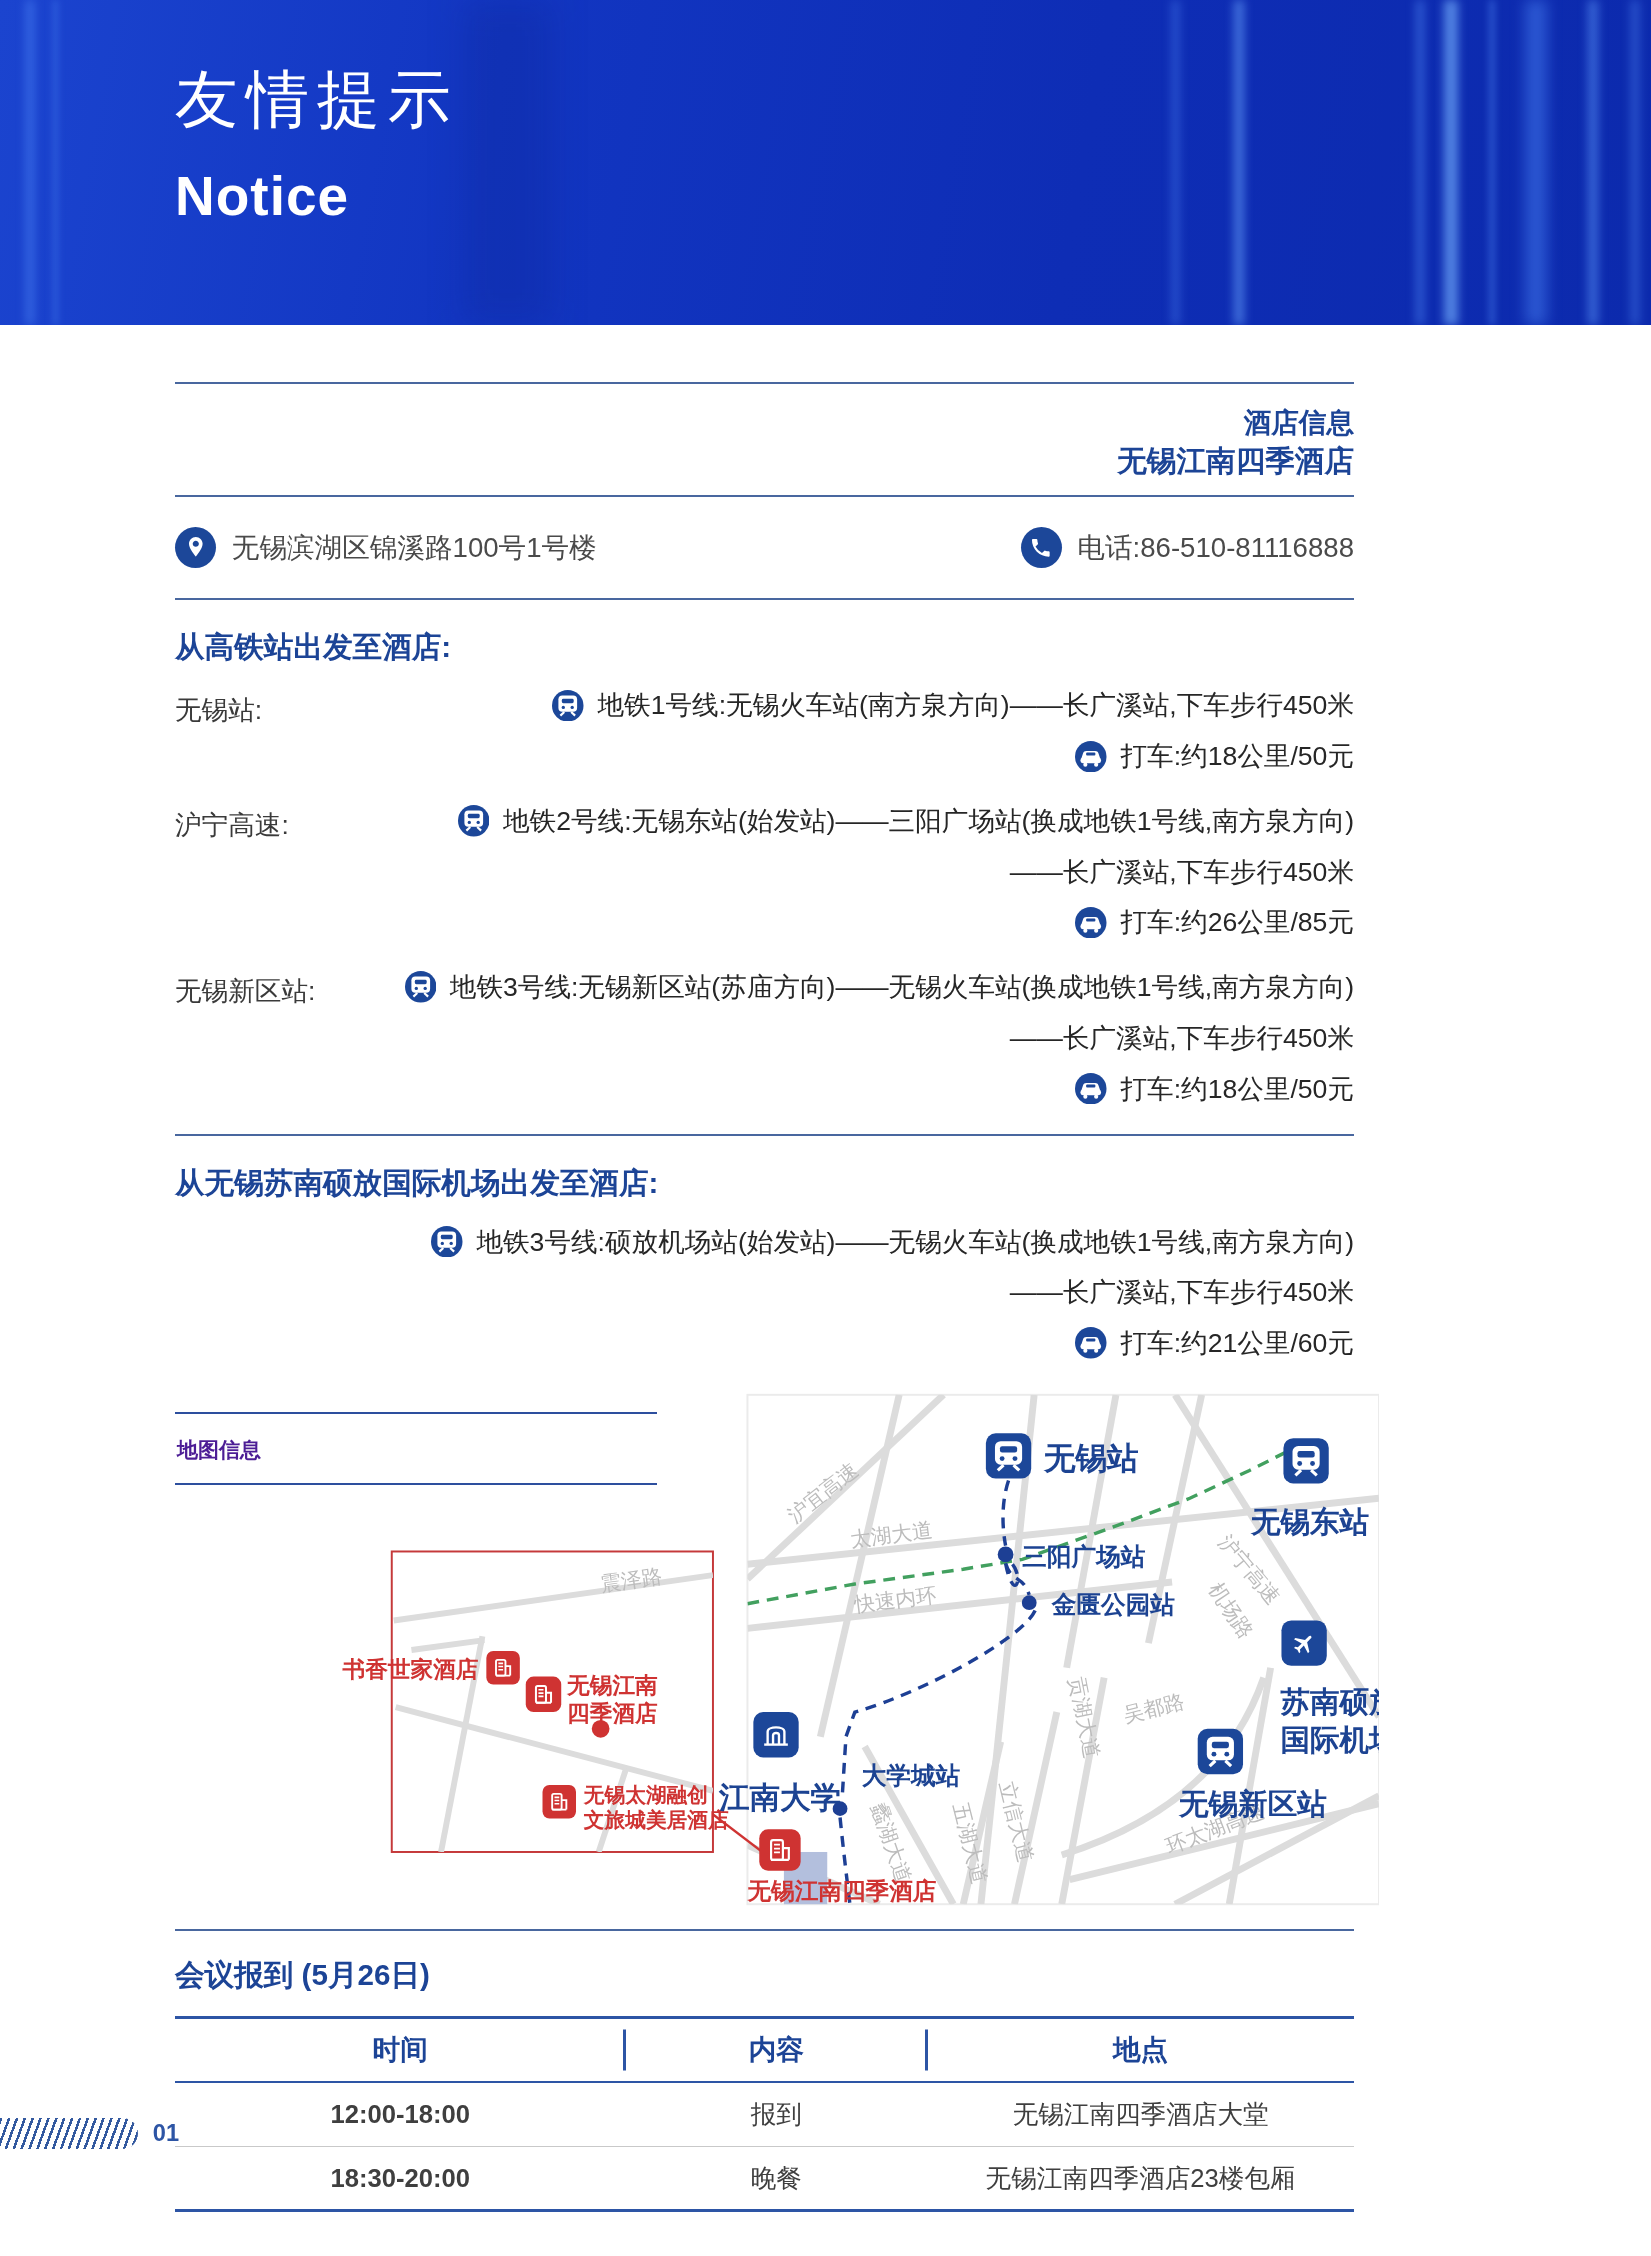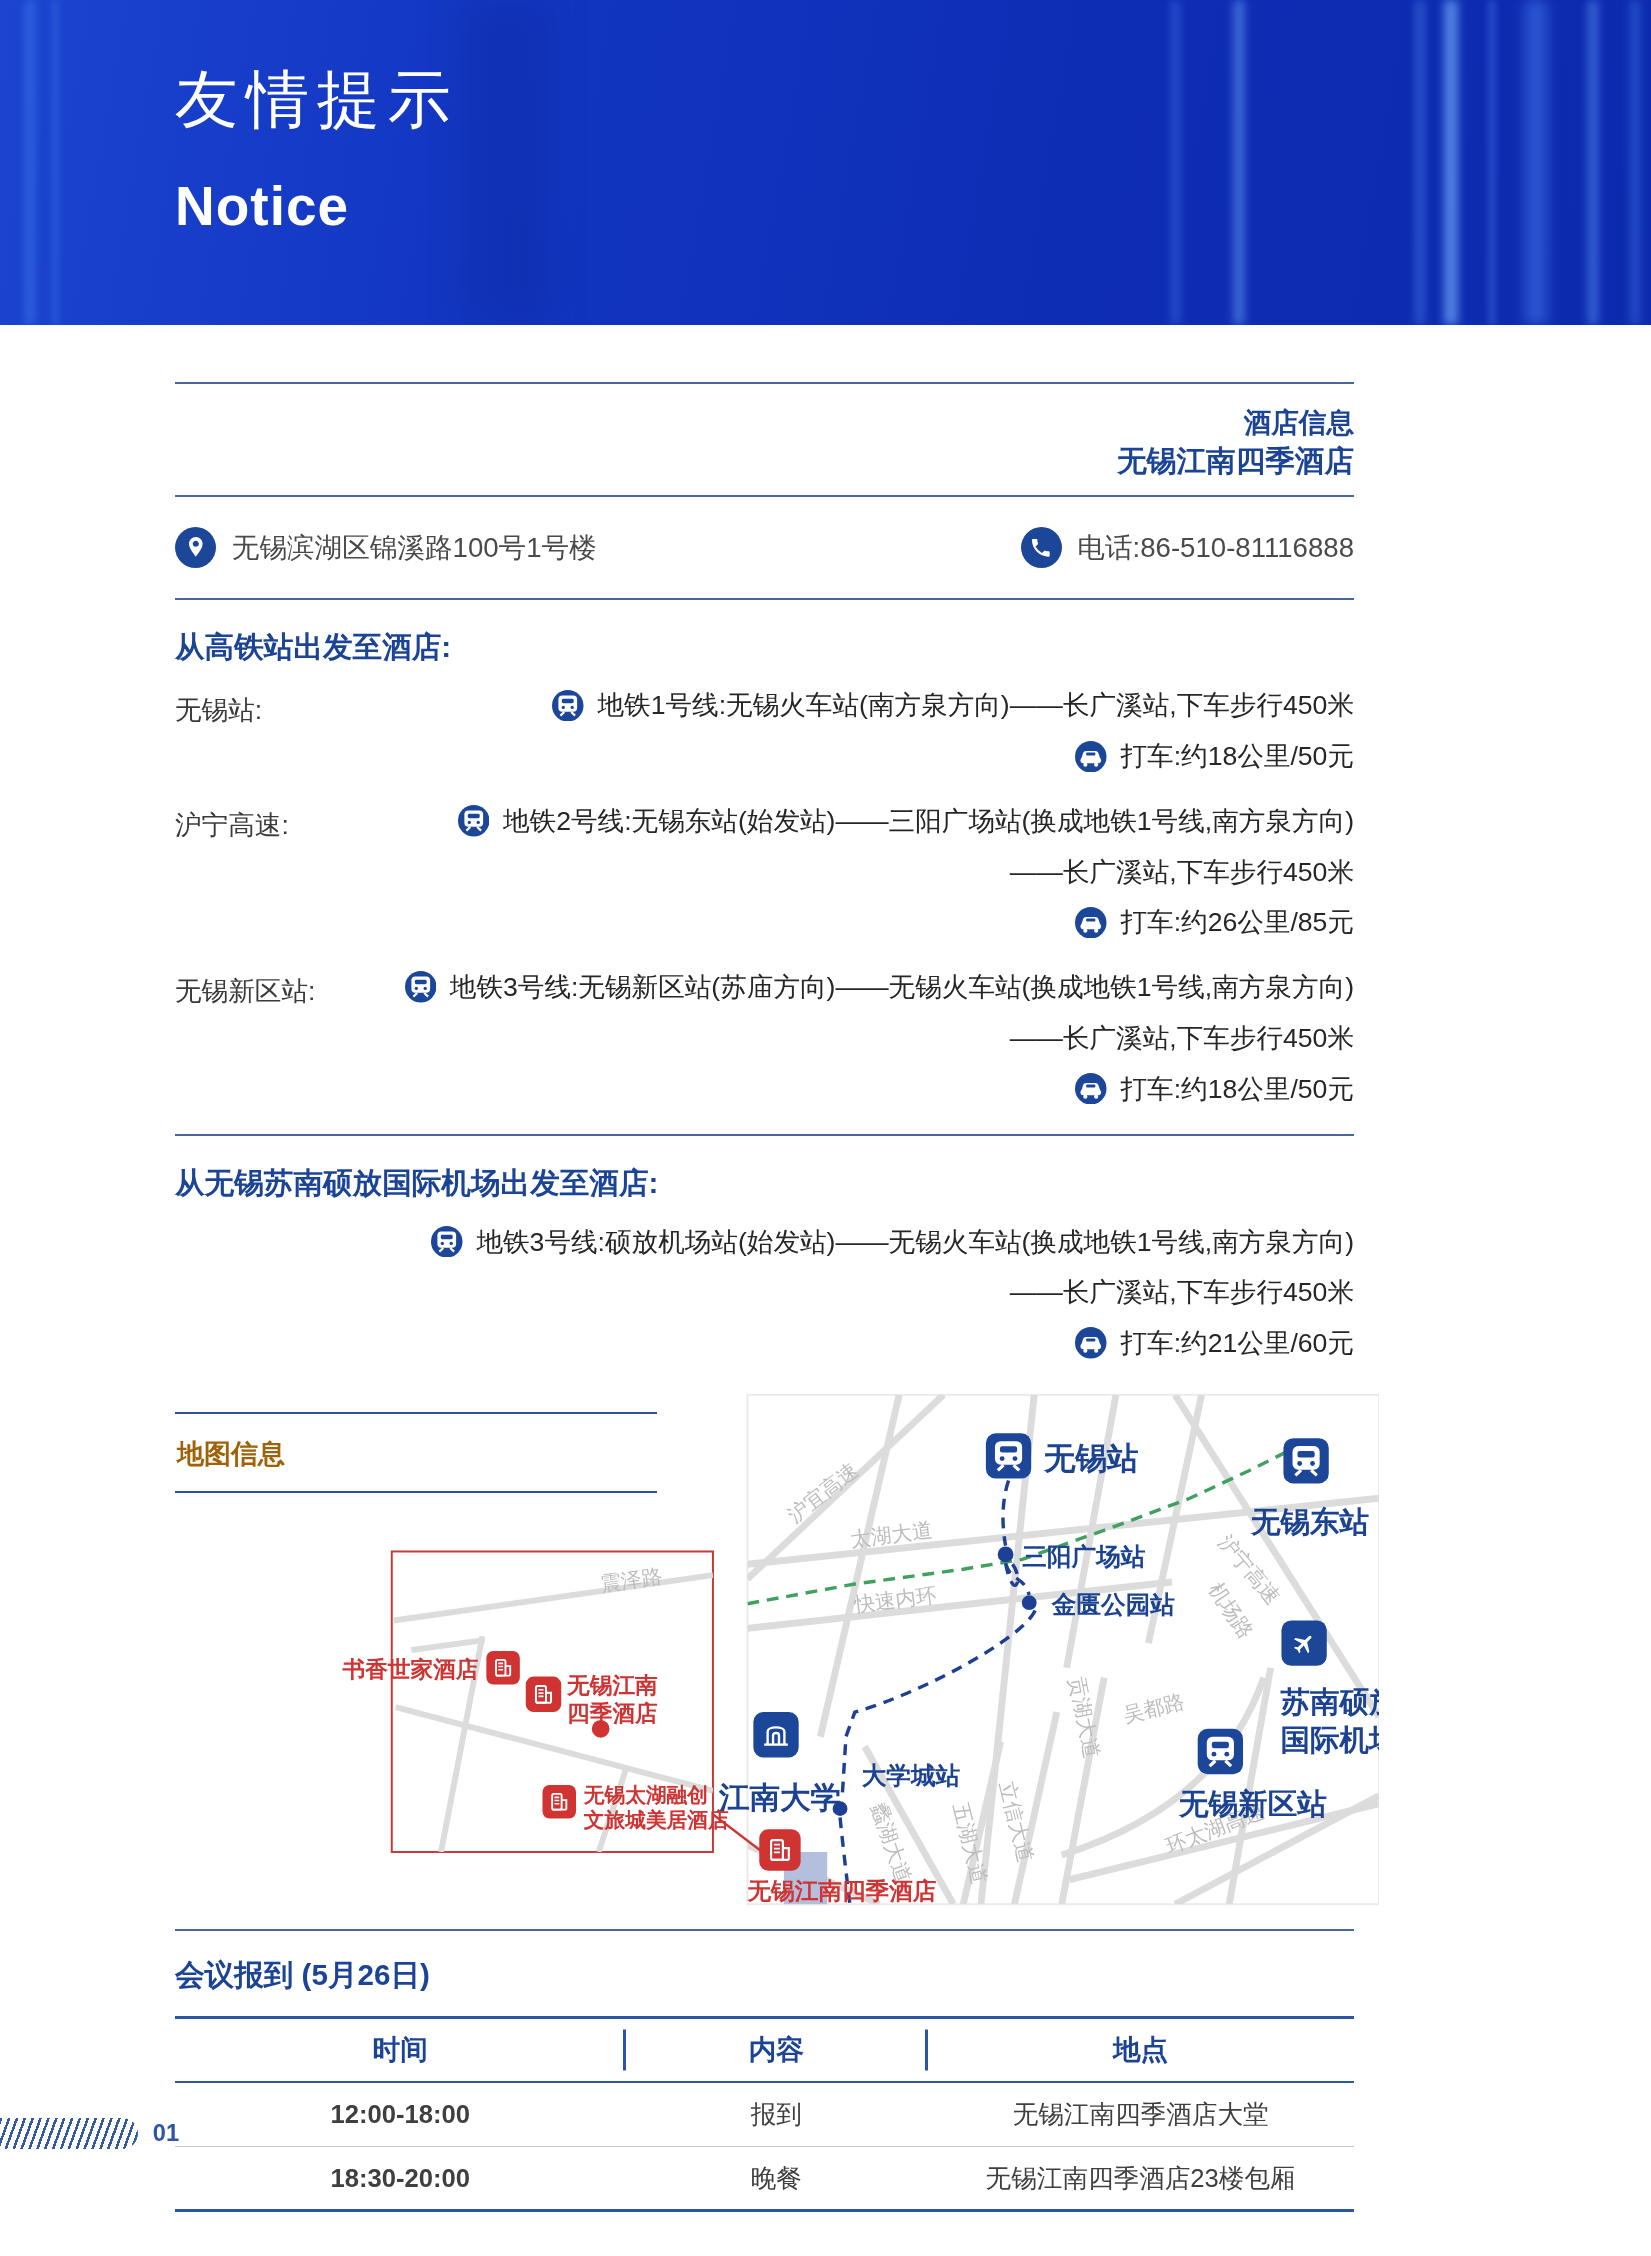--- a/index.html
+++ b/index.html
@@ -13,21 +13,21 @@
   .banner {
     position:relative; height:325px; overflow:hidden;
     background:linear-gradient(100deg,#1b44cf 0%,#1236c2 30%,#0e2db5 65%,#0c2aad 100%);
   }
   .streak { position:absolute; top:0; bottom:0; pointer-events:none; }
   .banner-zh {
     position:absolute; left:175px; top:57px; color:#fff;
     font-size:63px; font-weight:200; letter-spacing:7.9px;
   }
   .banner-en {
-    position:absolute; left:175px; top:174px; color:#fff;
+    position:absolute; left:175px; top:164px; color:#fff;
     font-size:55px; font-weight:800; letter-spacing:1px;
   }
   
   .content { width:1179px; margin-left:175px; position:relative; }
   .rule { border:none; height:0; border-top:2px solid #49679f; }
   .rule1 { margin-top:57px; }
   .title-row { display:flex; justify-content:space-between; align-items:flex-end; padding:19.7px 0 13.8px 0;flex-direction:column; }
   .sec-title { font-size:27.6px; font-weight:bold; color:#1c4496; }
   .hotel-name { font-size:29.6px; font-weight:bold; color:#1c4496; }
   .addr-row { display:flex; justify-content:space-between; align-items:center; padding:29.6px 0; }
@@ -40,21 +40,21 @@
   .station-col { width:150px; flex:0 0 auto; font-size:26.6px; color:#3a3a3a; padding-top:5.9px; }
   .lines { flex:1; }
   .tline { display:flex; align-items:center; gap:13.8px; min-height:39px; margin-bottom:11.8px; font-size:26.6px; color:#262626;justify-content:flex-end; }
   .tline.cont { margin-left:45px; }
   .tline .ticon { flex:0 0 auto; width:31.5px; height:31.5px; }
   .airport-lines { margin-left:150px; }
   
   .map-section { position:relative; height:547px; margin-top:19.7px; }
   .map-title-block { position:absolute; left:0; top:29.6px; width:482px; }
   .map-title-block .rule { border-top:2px solid #2d4f9e; }
-  .map-title { font-size:27px; font-weight:bold; color:#a16207; padding:21.7px 0 19.7px 2px; }
+  .map-title { font-size:21px; font-weight:bold; color:#4c1d95; padding:21.7px 0 19.7px 2px; }
   .map-svg { position:absolute; left:0; top:0; }
   
   .meet-title { font-size:29.6px; font-weight:bold; color:#1c4496; margin:23.6px 0 19.7px 0; }
   table.meet { width:100%; border-collapse:collapse; }
   table.meet th, table.meet td { text-align:center; }
   table.meet thead tr { border-top:3px solid #2d55a5; border-bottom:2px solid #2d55a5; }
   table.meet th { font-size:27.6px; color:#1c4496; padding:12.8px 0; position:relative; }
   table.meet th .hdiv { position:absolute; right:-1px; top:50%; transform:translateY(-50%);
                         width:3px; height:41px; background:#2d55a5; }
   table.meet td { font-size:25.6px; color:#3f3f3f; padding:13.8px 0; }

